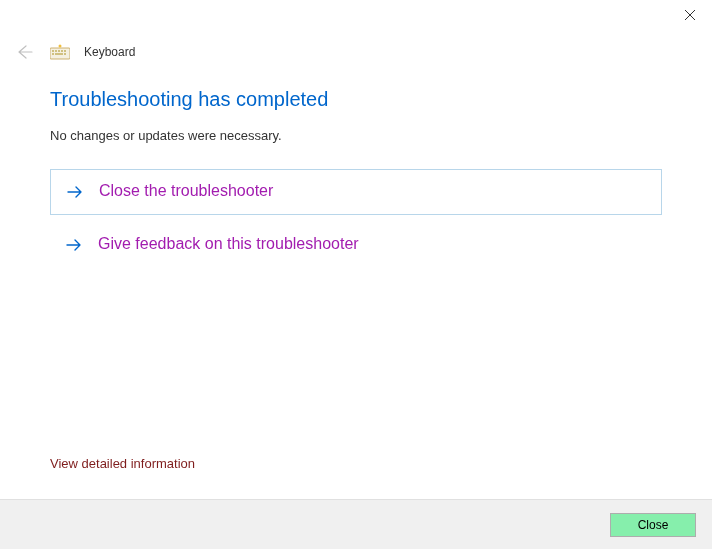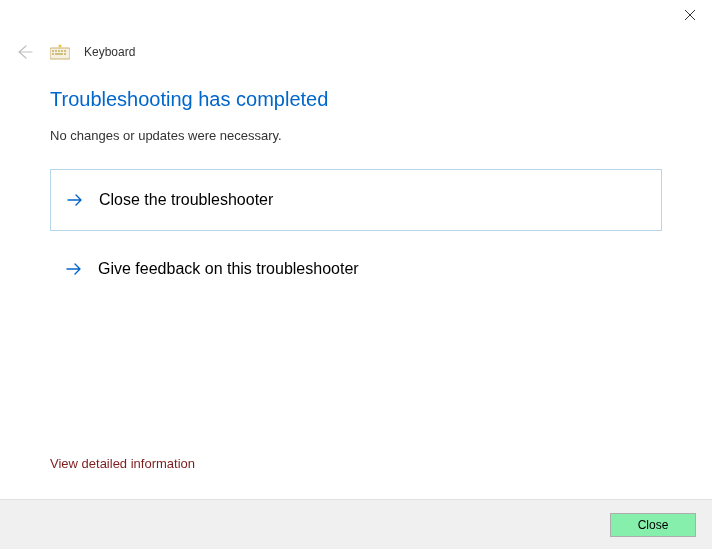--- a/index.html
+++ b/index.html
@@ -66,26 +66,26 @@
       color: #0066cc;
       margin-bottom: 17px;
     }
     .subtext {
       font-size: 13px;
       color: #333;
       margin-bottom: 26px;
     }
     .option {
       display: flex;
-      align-items: center;
+      align-items: flex-start;
       gap: 14px;
-      padding: 20px 14px;
+      padding: 12px 14px;
       cursor: pointer;
       font-size: 16px;
-      color: #000000;
+      color: #a21caf;
       margin-bottom: 8px;
     }
     .option.bordered {
       border: 1px solid #b8d6ea;
     }
     .option .arrow-icon {
       flex-shrink: 0;
       width: 20px;
       height: 20px;
       display: flex;

